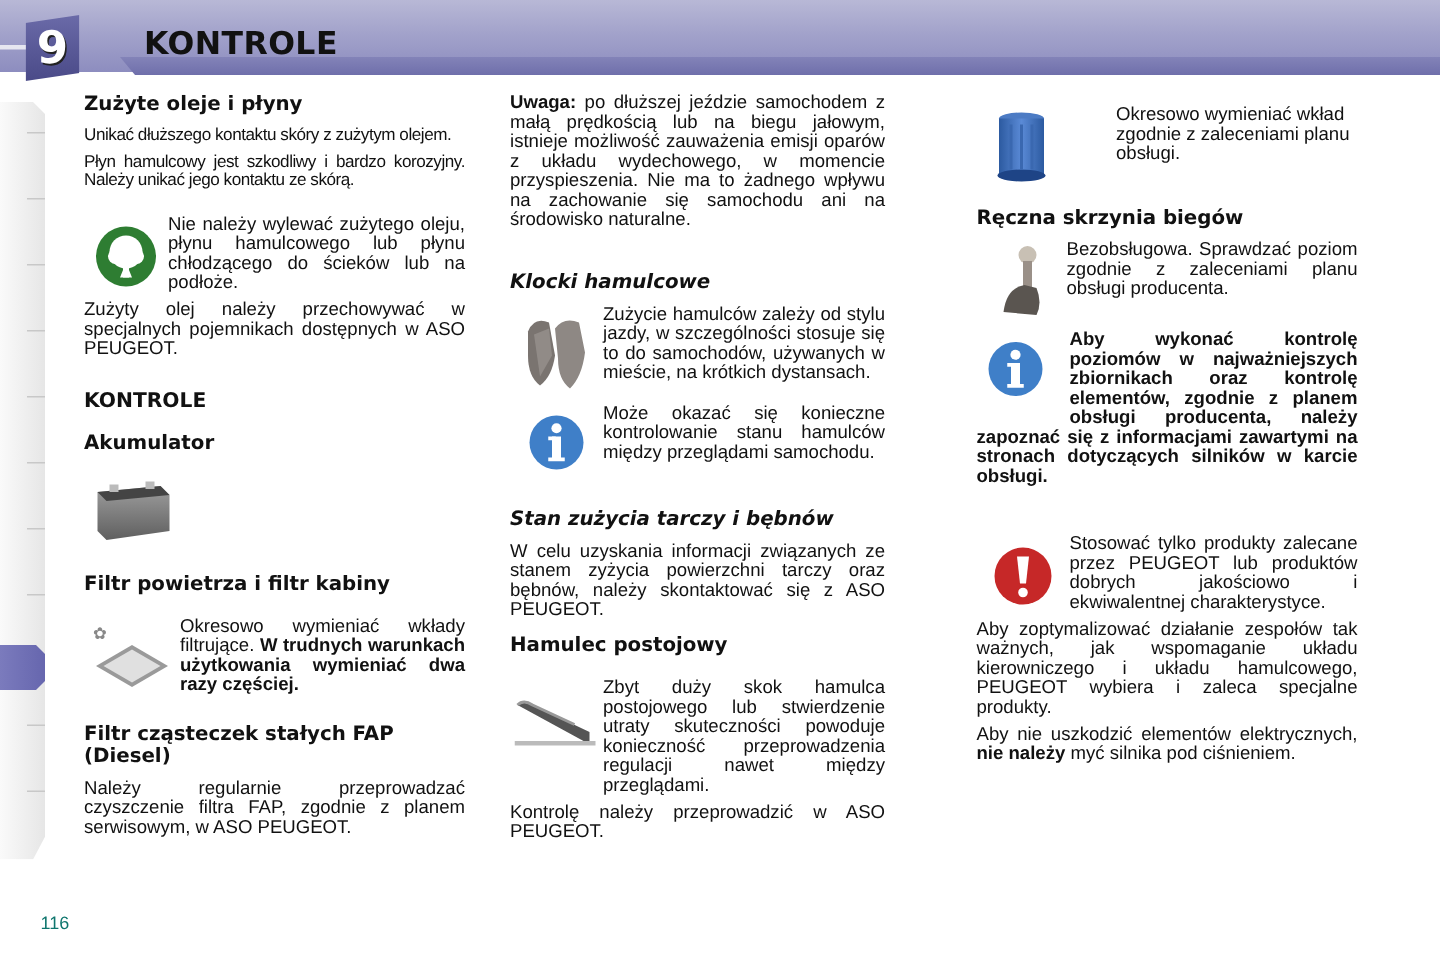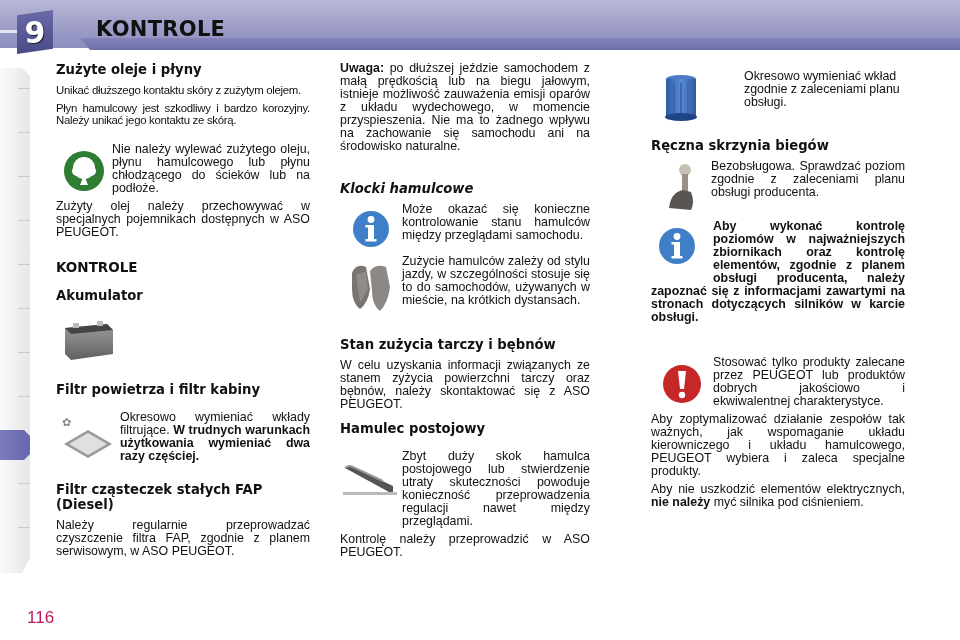--- a/index.html
+++ b/index.html
@@ -37,21 +37,21 @@
 
   h2 { font-family: "DejaVu Sans", sans-serif; font-size: 13.2px; font-weight: bold; line-height: 15px; margin: 0 0 7px 0; }
   h1.section { font-family: "DejaVu Sans", sans-serif; font-size: 13.5px; font-weight: bold; margin: 0 0 14px 0; }
   p { text-align: justify; margin: 0 0 5px 0; }
   .small { font-size: 11.4px; line-height: 12.5px; letter-spacing: -0.3px; }
   .b { font-weight: bold; }
 
   .row { display: flex; align-items: flex-start; }
   .icon-box { flex: 0 0 auto; display: flex; align-items: center; justify-content: center; }
 
-  .page-number { position: absolute; left: 27px; top: 608px; font-size: 17px; color: #be185d; }
+  .page-number { position: absolute; left: 27px; top: 608px; font-size: 12px; color: #0f766e; }
 
   svg { display: block; }
 </style>
 </head>
 <body>
 
 <div class="header"></div>
 <div class="header-bottom"></div>
 <div class="header-line"></div>
 <div class="chapter-badge">
@@ -126,44 +126,44 @@
   </div>
 
   <h2 style="margin-top:14px;">Filtr cząsteczek stałych FAP (Diesel)</h2>
   <p>Należy regularnie przeprowadzać czyszczenie filtra FAP, zgodnie z planem serwisowym, w ASO PEUGEOT.</p>
 </div>
 
 <div class="col col2">
   <p><span class="b">Uwaga:</span><span> po dłuższej jeździe samochodem z małą prędkością lub na biegu jałowym, istnieje możliwość zauważenia emisji oparów z układu wydechowego, w momencie przyspieszenia. Nie ma to żadnego wpływu na zachowanie się samochodu ani na środowisko naturalne.</span></p>
 
   <h2 style="margin-top:28px;font-style:italic;">Klocki hamulcowe</h2>
+  <div class="row">
+    <div class="icon-box" style="width:62px; height:64px;">
+      <svg width="50" height="56" viewBox="0 0 50 56">
+        <path d="M6 14 Q10 4 20 8 L24 30 Q22 44 14 50 Q6 44 6 30 Z" fill="#7a7470"></path>
+        <path d="M24 12 Q30 4 40 8 L44 28 Q42 44 34 52 Q26 46 26 32 Z" fill="#8e8884"></path>
+        <path d="M10 16 L20 12 L22 30 L14 44 Z" fill="#a8a29e" opacity="0.5"></path>
+      </svg>
+    </div>
+    <p style="flex:1;">Zużycie hamulców zależy od stylu jazdy, w szczególności stosuje się to do samochodów, używanych w mieście, na krótkich dystansach.</p>
+  </div>
   <div class="row" style="margin-top:2px;">
     <div class="icon-box" style="width:62px; height:52px;">
       <svg width="40" height="40" viewBox="0 0 40 40">
         <circle cx="20" cy="20" r="18" fill="#3f7fc8"></circle>
         <circle cx="20" cy="10.5" r="3.4" fill="#fff"></circle>
         <rect x="17" y="16" width="6" height="16" fill="#fff"></rect>
         <rect x="14.5" y="16" width="5" height="2.5" fill="#fff"></rect>
         <rect x="14.5" y="30" width="11" height="2.5" fill="#fff"></rect>
       </svg>
     </div>
     <p style="flex:1;">Może okazać się konieczne kontrolowanie stanu hamulców między przeglądami samochodu.</p>
   </div>
-  <div class="row">
-    <div class="icon-box" style="width:62px; height:64px;">
-      <svg width="50" height="56" viewBox="0 0 50 56">
-        <path d="M6 14 Q10 4 20 8 L24 30 Q22 44 14 50 Q6 44 6 30 Z" fill="#7a7470"></path>
-        <path d="M24 12 Q30 4 40 8 L44 28 Q42 44 34 52 Q26 46 26 32 Z" fill="#8e8884"></path>
-        <path d="M10 16 L20 12 L22 30 L14 44 Z" fill="#a8a29e" opacity="0.5"></path>
-      </svg>
-    </div>
-    <p style="flex:1;">Zużycie hamulców zależy od stylu jazdy, w szczególności stosuje się to do samochodów, używanych w mieście, na krótkich dystansach.</p>
-  </div>
-
-  <h2 style="margin-top:18px;">Stan zużycia tarczy i bębnów</h2>
+
+  <h2 style="margin-top:18px;font-style:italic;">Stan zużycia tarczy i bębnów</h2>
   <p>W celu uzyskania informacji związanych ze stanem zyżycia powierzchni tarczy oraz bębnów, należy skontaktować się z ASO PEUGEOT.</p>
 
   <h2 style="margin-top:10px;">Hamulec postojowy</h2>
   <div class="row" style="margin-top:14px;">
     <div class="icon-box" style="width:62px; height:60px;">
       <svg width="56" height="36" viewBox="0 0 56 36">
         <path d="M2 6 Q6 2 12 6 L50 24 L50 30 L46 30 Z" fill="#555"></path>
         <path d="M2 6 Q6 2 12 6 L40 19" stroke="#999" stroke-width="2" fill="none"></path>
         <rect x="0" y="30" width="54" height="3" fill="#bbb"></rect>
       </svg>

